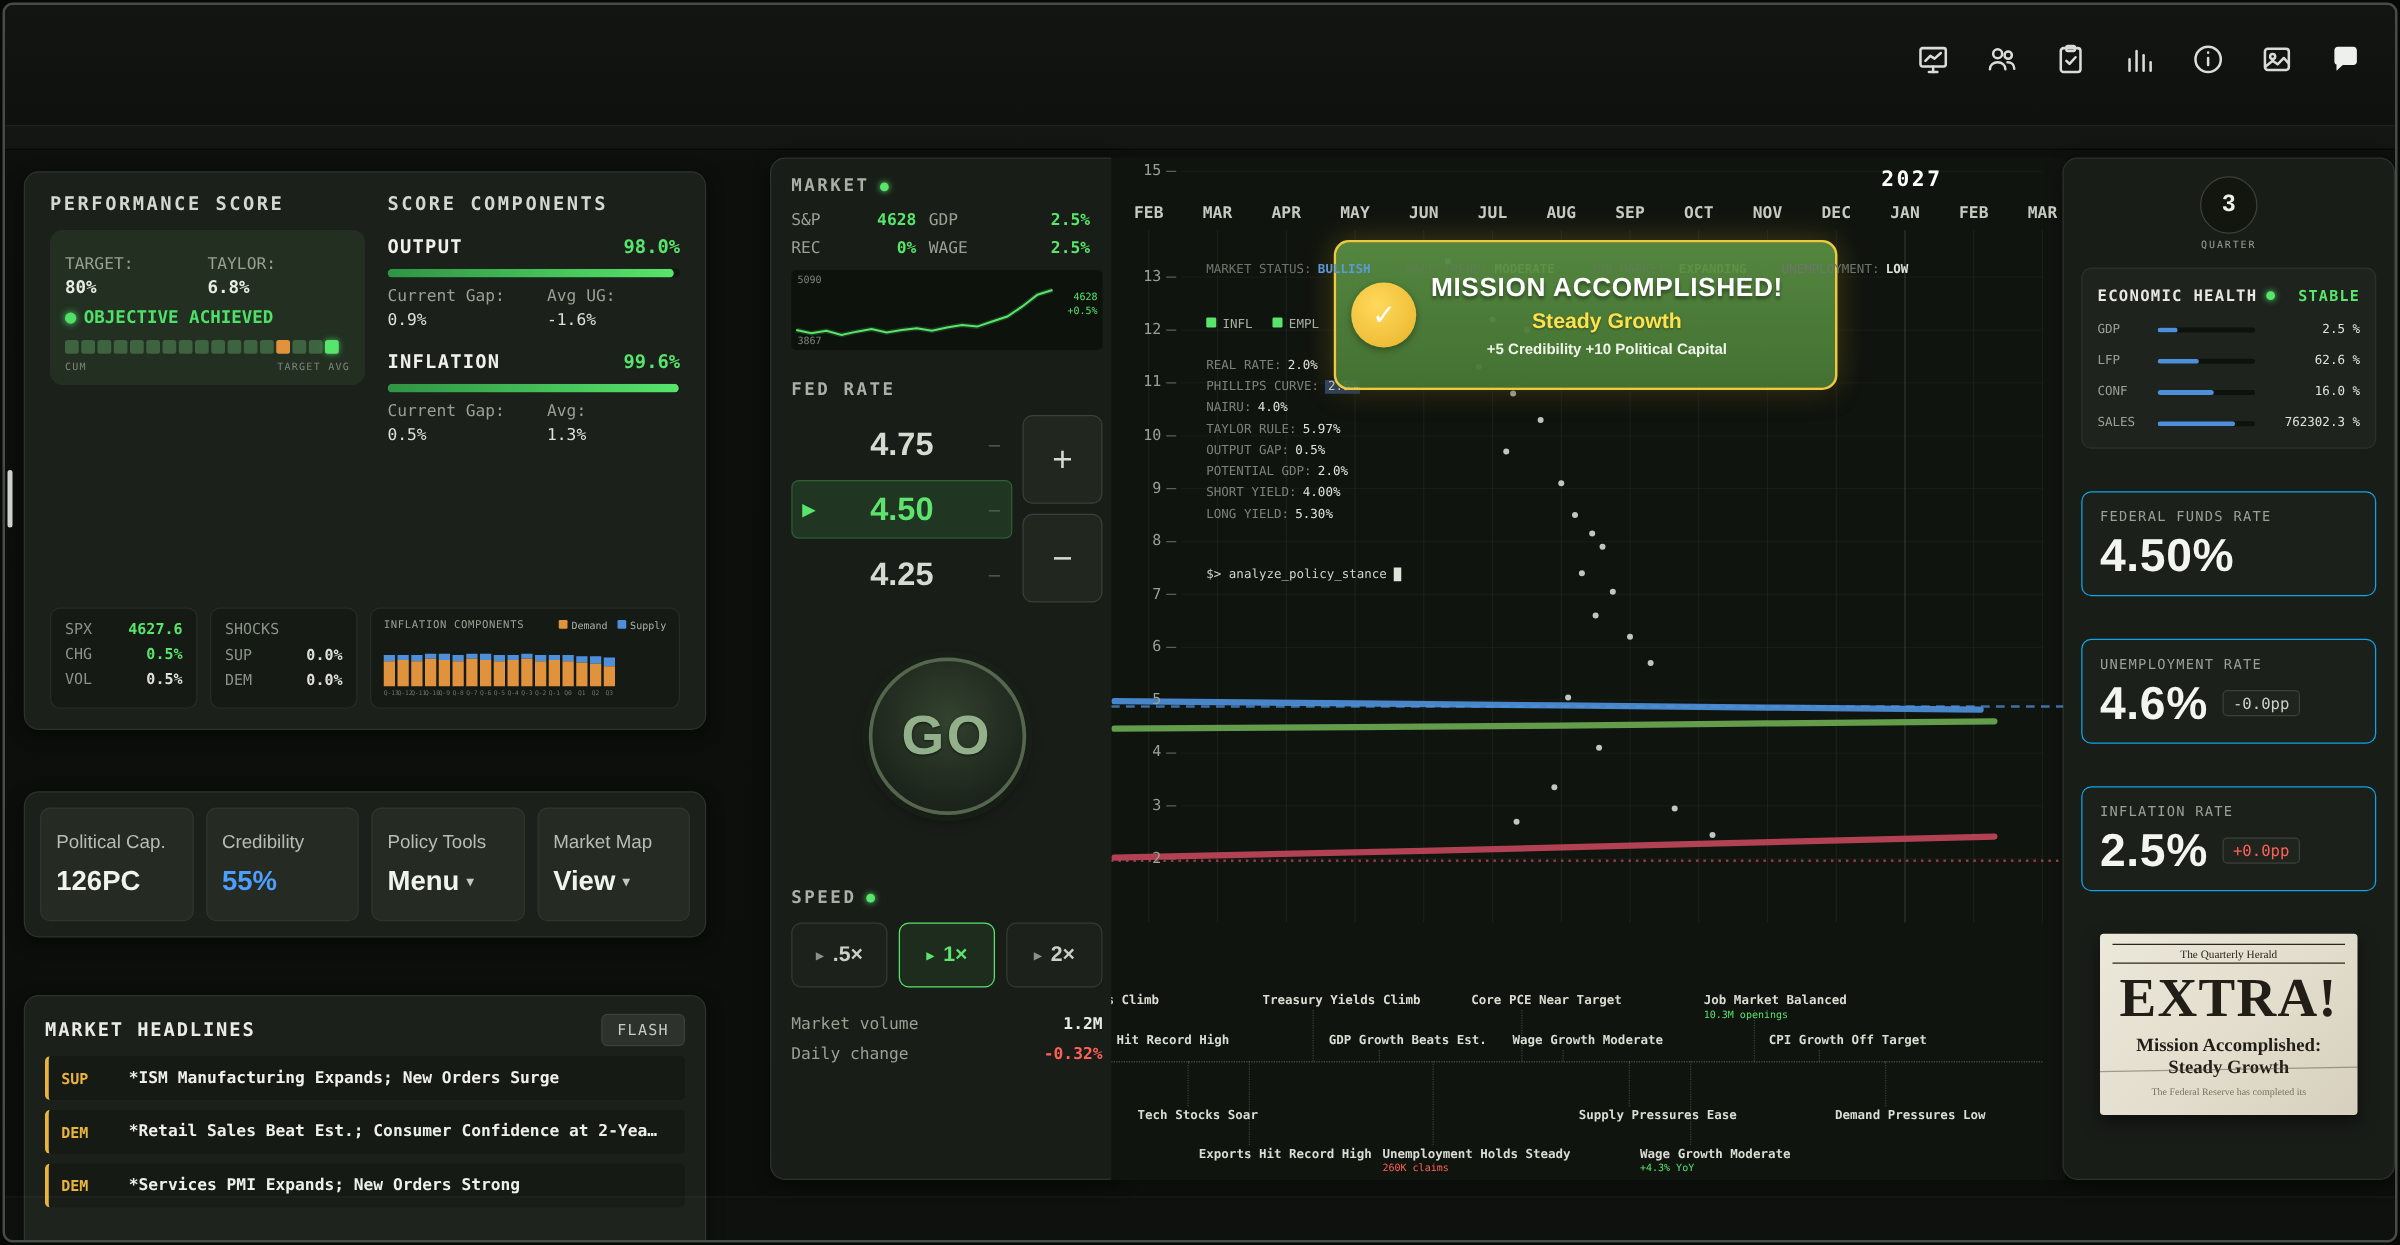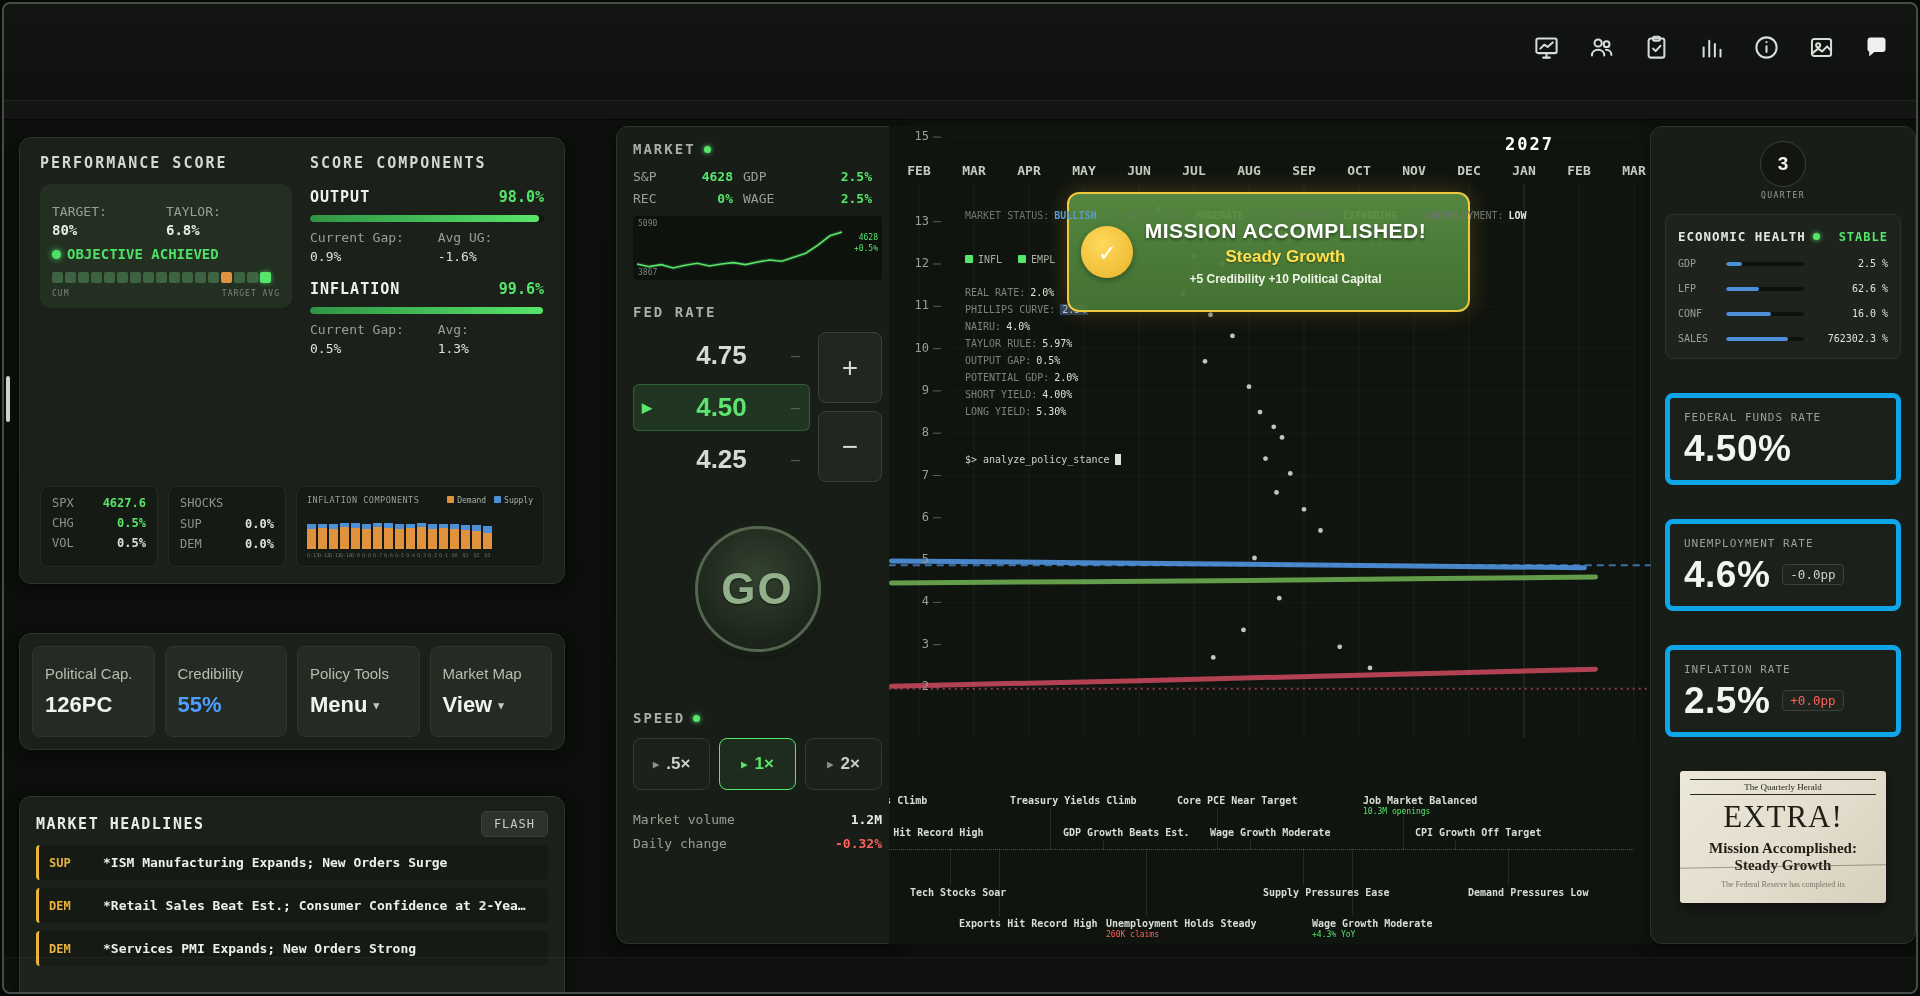--- a/index.html
+++ b/index.html
@@ -156,28 +156,28 @@
   .q-badge { width:46px; height:46px; border-radius:50%; background:#12160f; border:1px solid #3a403a; margin:2px auto 0; display:flex; align-items:center; justify-content:center; font-size:19px; font-weight:700; color:#eef0ea; font-family:"Liberation Sans",sans-serif; }
   .q-lbl { text-align:center; font-size:8px; letter-spacing:1.5px; color:#99a095; margin-top:4px; }
   .eh-box { margin-top:14px; background:#1e231d; border:1px solid #2c322b; border-radius:8px; padding:14px 12px; }
   .eh-head { display:flex; align-items:center; gap:7px; font-size:12.5px; letter-spacing:1px; color:#e4e8e0; font-weight:700; }
   .eh-status { margin-left:auto; color:#57e56b; font-size:12px; font-weight:700; }
   .eh-row { display:grid; grid-template-columns:40px 1fr 76px; align-items:center; gap:8px; margin-top:14px; font-size:10px; }
   .eh-lbl { color:#99a095; }
   .eh-track { height:4px; background:#0e120d; border-radius:2px; overflow:hidden; }
   .eh-fill { height:100%; background:#4d8fd9; border-radius:2px; }
   .eh-val { color:#dfe3da; text-align:right; white-space:nowrap; }
-  .rp-card { position:relative; margin-top:34px; border:5px solid #0ea5e9; border-radius:8px; padding:13px 14px; background:#1b201a; }
+  .rp-card { position:relative; margin-top:34px; border:1px solid #0ea5e9; border-radius:8px; padding:13px 14px; background:#1b201a; }
   .rp-lbl { font-size:11px; letter-spacing:1px; color:#99a095; }
   .rp-valrow { display:flex; align-items:center; gap:12px; margin-top:6px; }
   .rp-val { font-family:"Liberation Sans",sans-serif; font-size:37px; font-weight:700; color:#f3f5f0; letter-spacing:0.5px; line-height:1; }
   .rp-delta { font-size:12.5px; border:1px solid #3a403a; border-radius:4px; padding:2px 7px; background:#20241f; }
   .paper { width:206px; margin:34px auto 0; background:linear-gradient(135deg,#ece8da 0%,#e2ddcc 55%,#d6d0bd 100%); border-radius:3px; padding:8px 10px 12px; color:#211e17; font-family:"Liberation Serif",serif; text-align:center; box-shadow:0 6px 14px rgba(0,0,0,0.5); position:relative; }
   .paper-mast { font-size:9px; border-top:1px solid #2a271e; border-bottom:1px solid #2a271e; padding:2px 0; }
-  .paper-banner { font-size:31px; font-weight:400; letter-spacing:1px; margin-top:6px; line-height:1; }
+  .paper-banner { font-size:44px; font-weight:700; letter-spacing:1px; margin-top:6px; line-height:1; }
   .paper-headline { font-size:15px; font-weight:700; margin-top:7px; line-height:1.2; }
   .paper-sub { font-size:15px; font-weight:700; position:relative; }
   .paper-sub::after { content:''; position:absolute; left:-10px; right:-10px; top:55%; border-top:1px solid rgba(90,85,70,0.5); transform:rotate(-1deg); }
   .paper-body { font-size:8px; color:#4a4536; opacity:0.7; margin-top:5px; line-height:1.45; }
 </style>
 </head>
 <body>
 
 <div class="screen">
   <div class="edge-marker"></div>

